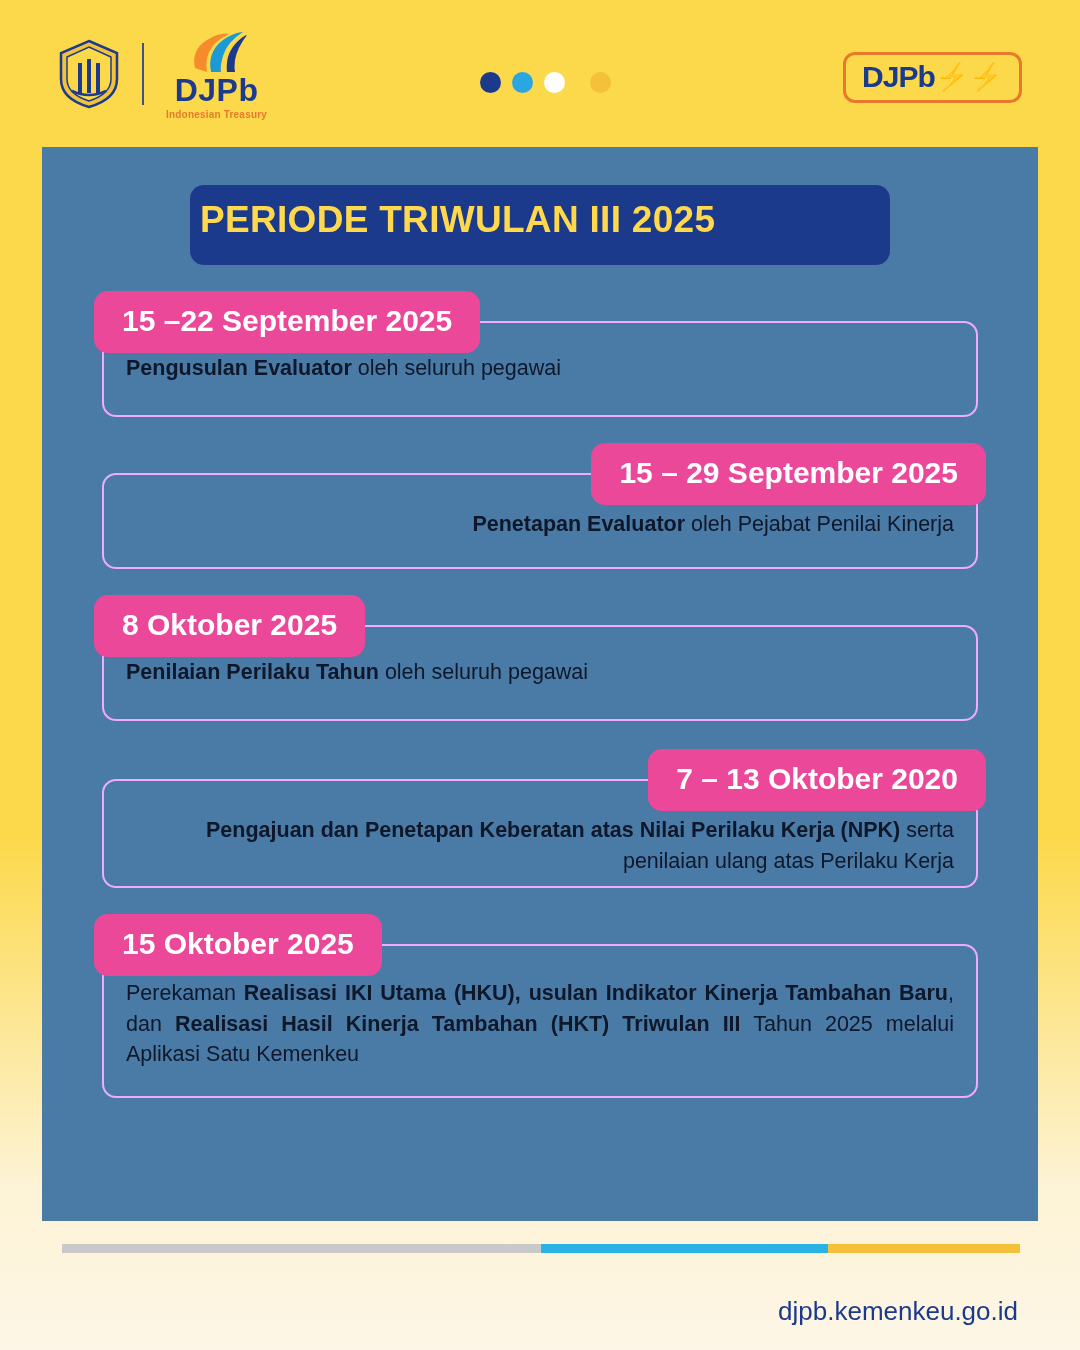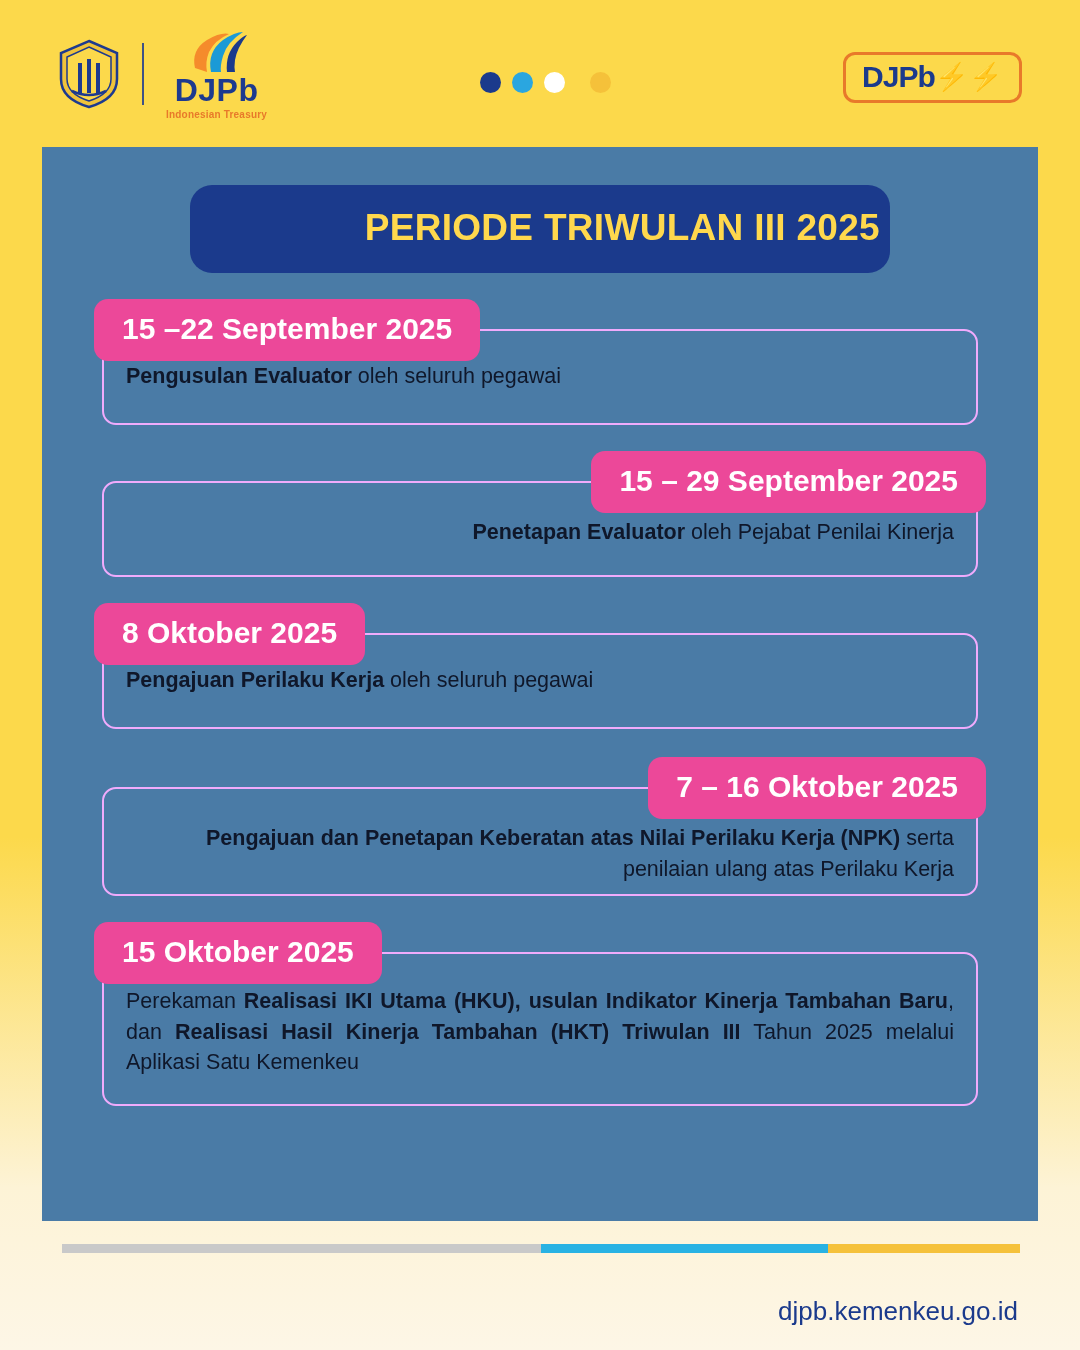--- a/index.html
+++ b/index.html
@@ -57,23 +57,23 @@
     position: absolute;
     left: 42px; top: 147px;
     width: 996px; height: 1074px;
     background: #4a7ba6;
   }
 
   .title-box {
     margin: 38px auto 0;
     width: 700px;
     background: #1b3a8c;
-    border-radius: 22px;
-    padding: 22px 10px 24px;
-    text-align: right;
+    border-radius: 14px;
+    padding: 14px 10px 24px;
+    text-align: left;
   }
   .title-box .t {
     color: #ffd84d;
     font-weight: 800;
     font-size: 37px;
     letter-spacing: .3px;
   }
 
   .rows { padding: 22px 60px 0; }
 
@@ -192,25 +192,25 @@
         <div class="body-box left-al"><b>Pengusulan Evaluator</b> oleh seluruh pegawai</div>
       </div>
 
       <div class="row row2">
         <div class="date-chip right">15 – 29 September 2025</div>
         <div class="body-box right-al"><b>Penetapan Evaluator</b> oleh Pejabat Penilai Kinerja</div>
       </div>
 
       <div class="row row3">
         <div class="date-chip left">8 Oktober 2025</div>
-        <div class="body-box left-al"><b>Pengajuan Perilaku Kerja</b> oleh seluruh pegawai</div>
+        <div class="body-box left-al"><b>Penilaian Perilaku Tahun</b> oleh seluruh pegawai</div>
       </div>
 
       <div class="row row4">
-        <div class="date-chip right">7 – 16 Oktober 2025</div>
+        <div class="date-chip right">7 – 13 Oktober 2020</div>
         <div class="body-box right-al"><b>Pengajuan dan Penetapan Keberatan atas Nilai Perilaku Kerja (NPK)</b> serta penilaian ulang atas Perilaku Kerja</div>
       </div>
 
       <div class="row row5">
         <div class="date-chip left">15 Oktober 2025</div>
         <div class="body-box just">Perekaman <b>Realisasi IKI Utama (HKU), usulan Indikator Kinerja Tambahan Baru</b>, dan <b>Realisasi Hasil Kinerja Tambahan (HKT) Triwulan III</b> Tahun 2025 melalui Aplikasi Satu Kemenkeu</div>
       </div>
 
     </div>
   </div>

